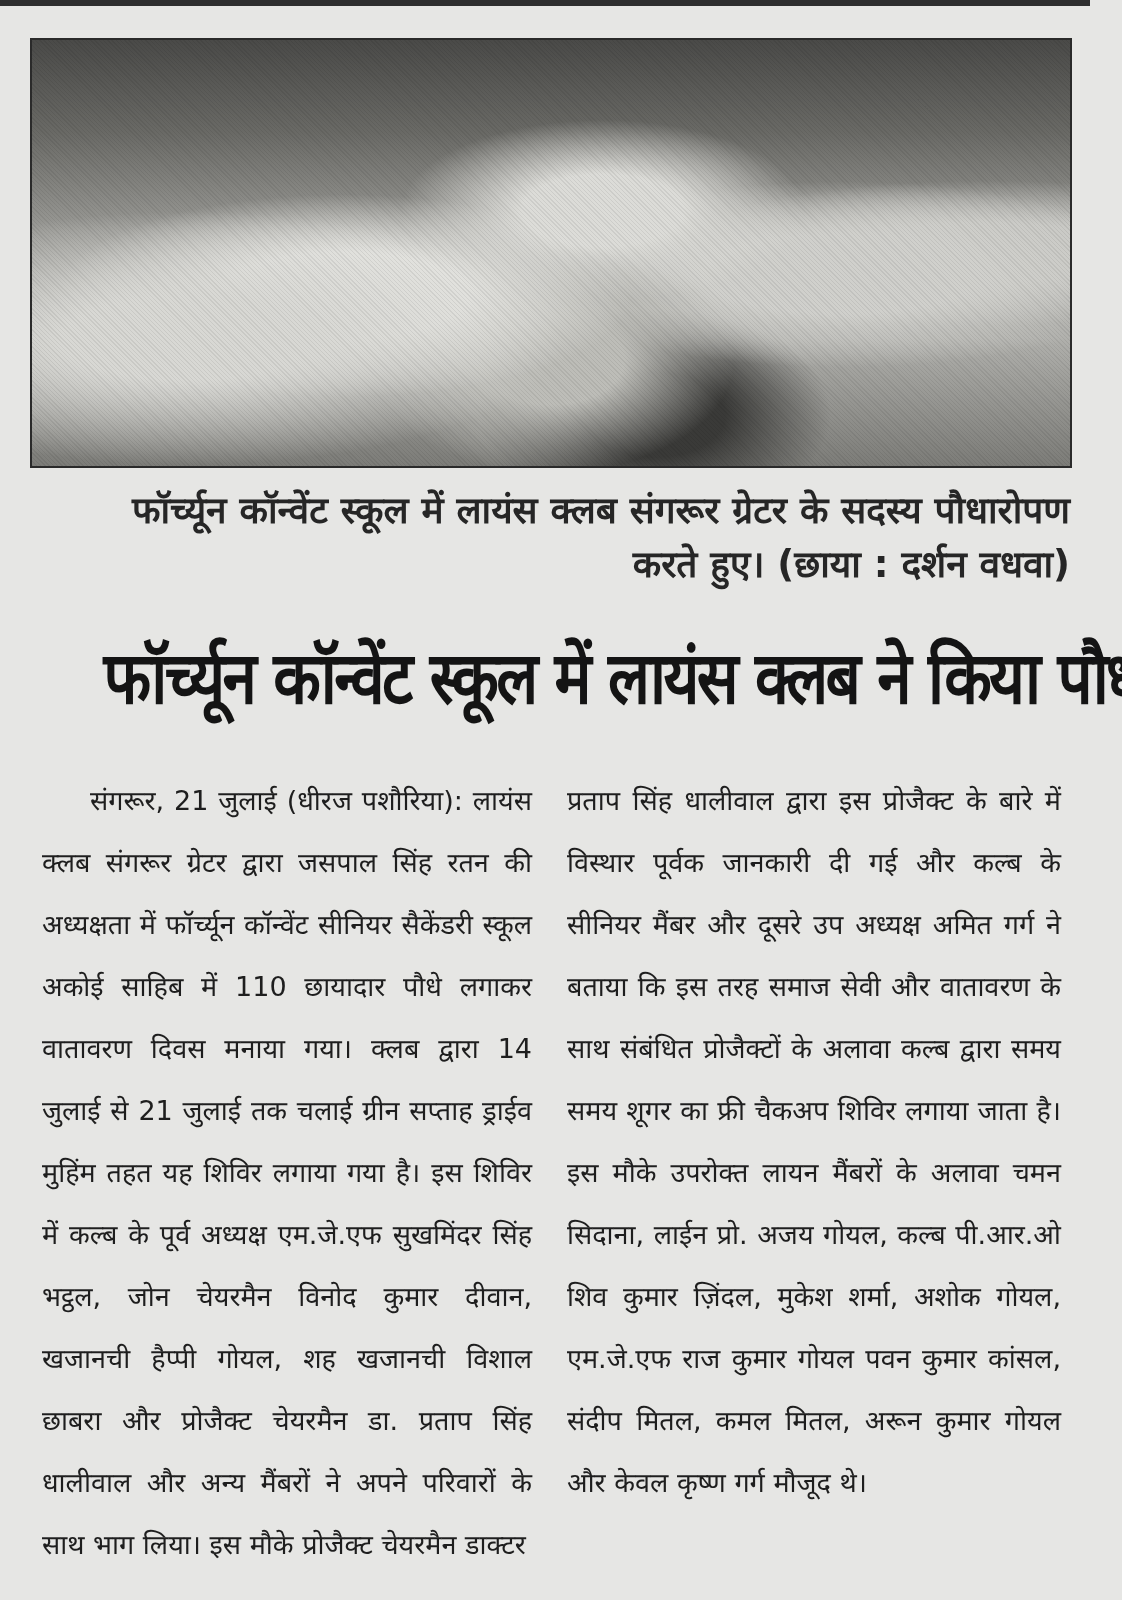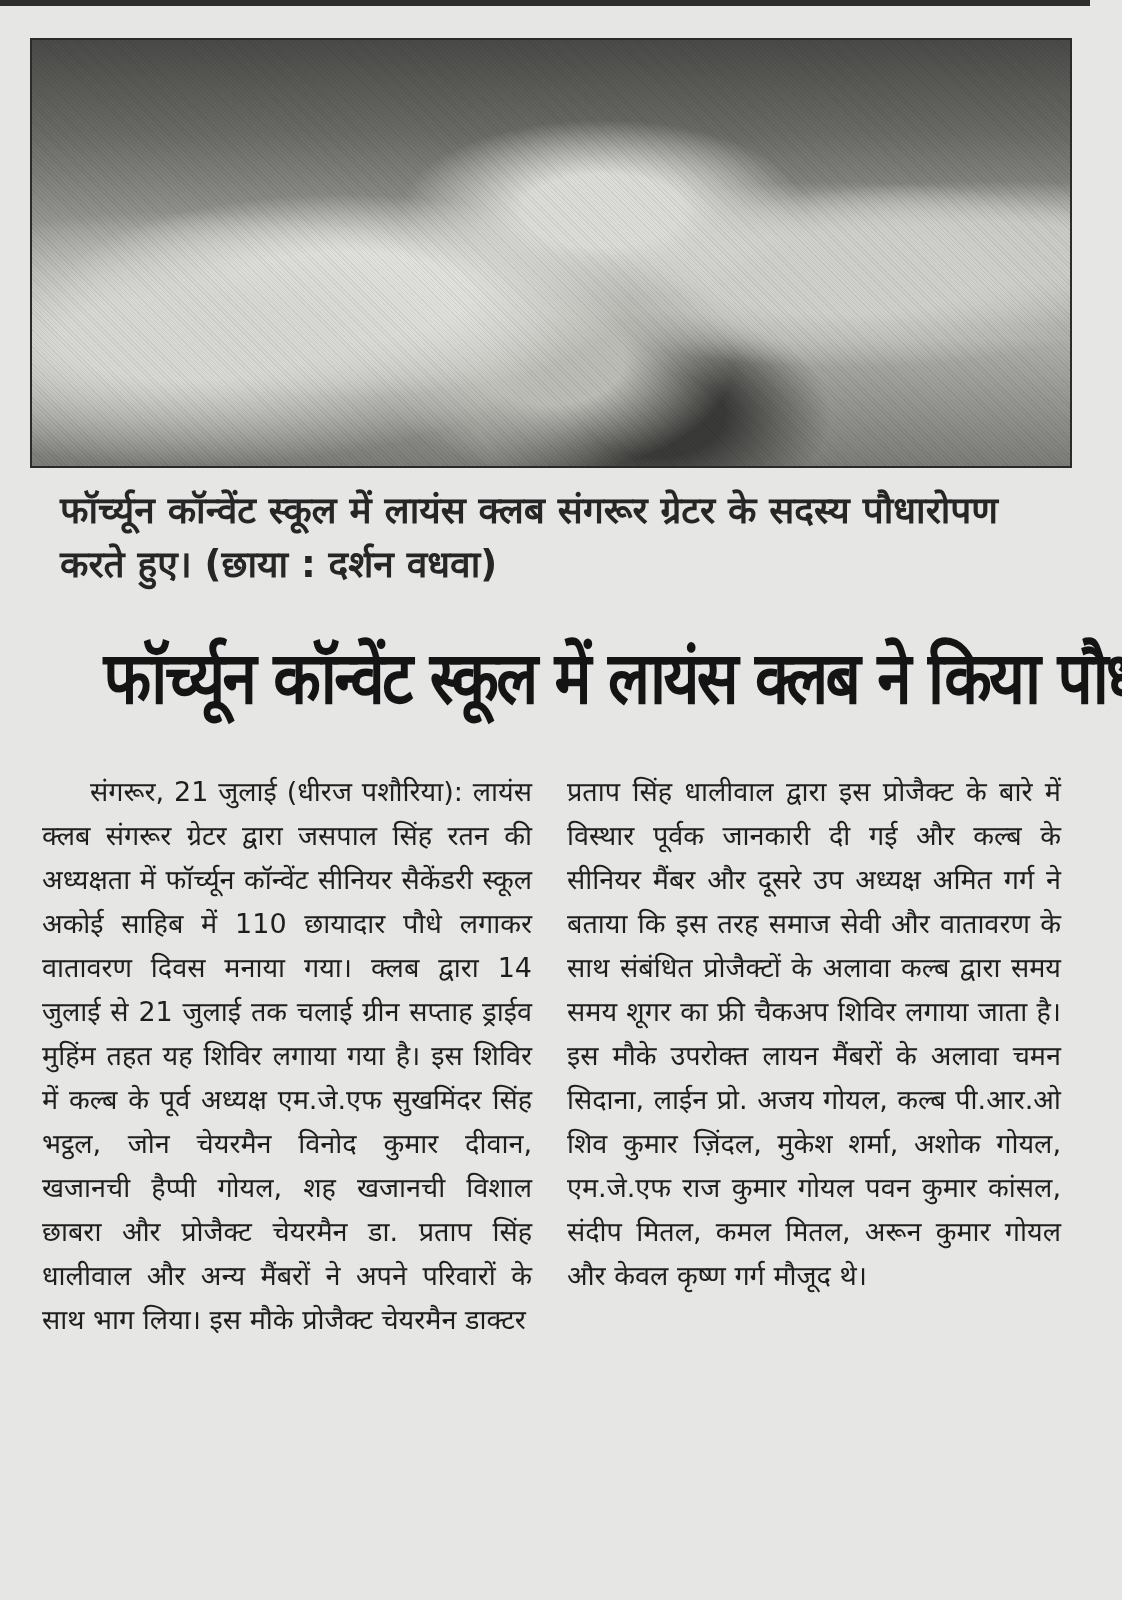--- a/index.html
+++ b/index.html
@@ -24,33 +24,33 @@
       linear-gradient(180deg, #4a4a48 0%, #6a6a66 22%, #9a9a96 45%, #b0b0ac 70%, #7c7c78 100%);
     border:2px solid #2a2a2a;
     box-sizing:border-box;
   }
   .photo-overlay {
     position:absolute; inset:0;
     background: repeating-linear-gradient(45deg, rgba(0,0,0,0.07) 0 1px, transparent 1px 3px);
   }
   .caption {
     position:absolute; left:60px; top:484px; width:1010px;
-    text-align:left; font-size:37px; font-weight:bold; line-height:54px;
+    text-align:right; font-size:37px; font-weight:bold; line-height:54px;
     color:#262626;
   }
   .headline {
     position:absolute; left:30px; top:620px; width:1050px;
     text-align:center; font-size:72px; font-weight:bold; line-height:116px;
     color:#141414; letter-spacing:-3px;
     transform:scaleX(0.86); transform-origin:center;
     white-space:nowrap;
   }
   .col {
     position:absolute; top:770px; width:490px;
-    font-size:27px; line-height:44px; text-align:justify;
+    font-size:27px; line-height:62px; text-align:justify;
     color:#1e1e1e;
   }
   .col-left { left:42px; }
   .col-right { left:567px; width:494px; }
   .col p { margin:0; }
   .dateline { text-indent:48px; }
   .col-divider { position:absolute; left:552px; top:780px; width:1px; height:800px; background:transparent; }
 </style>
 </head>
 <body>

